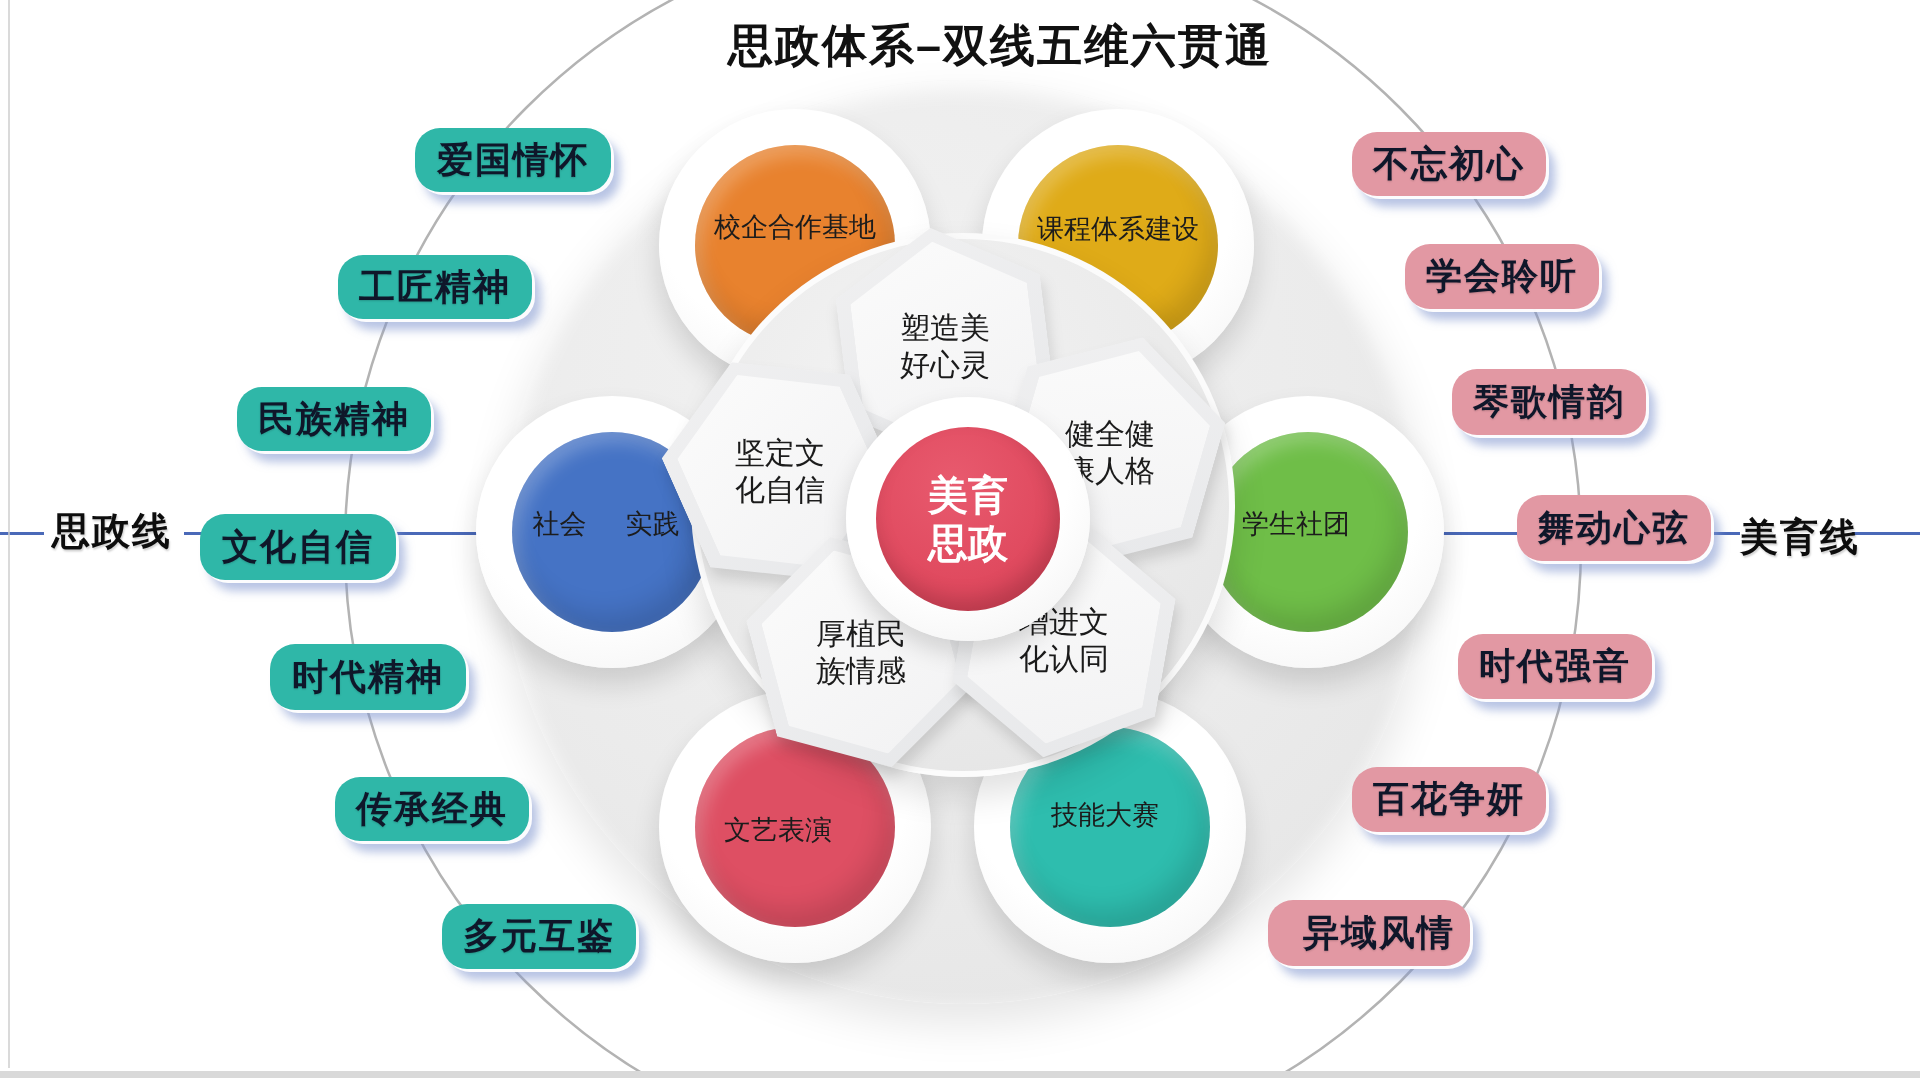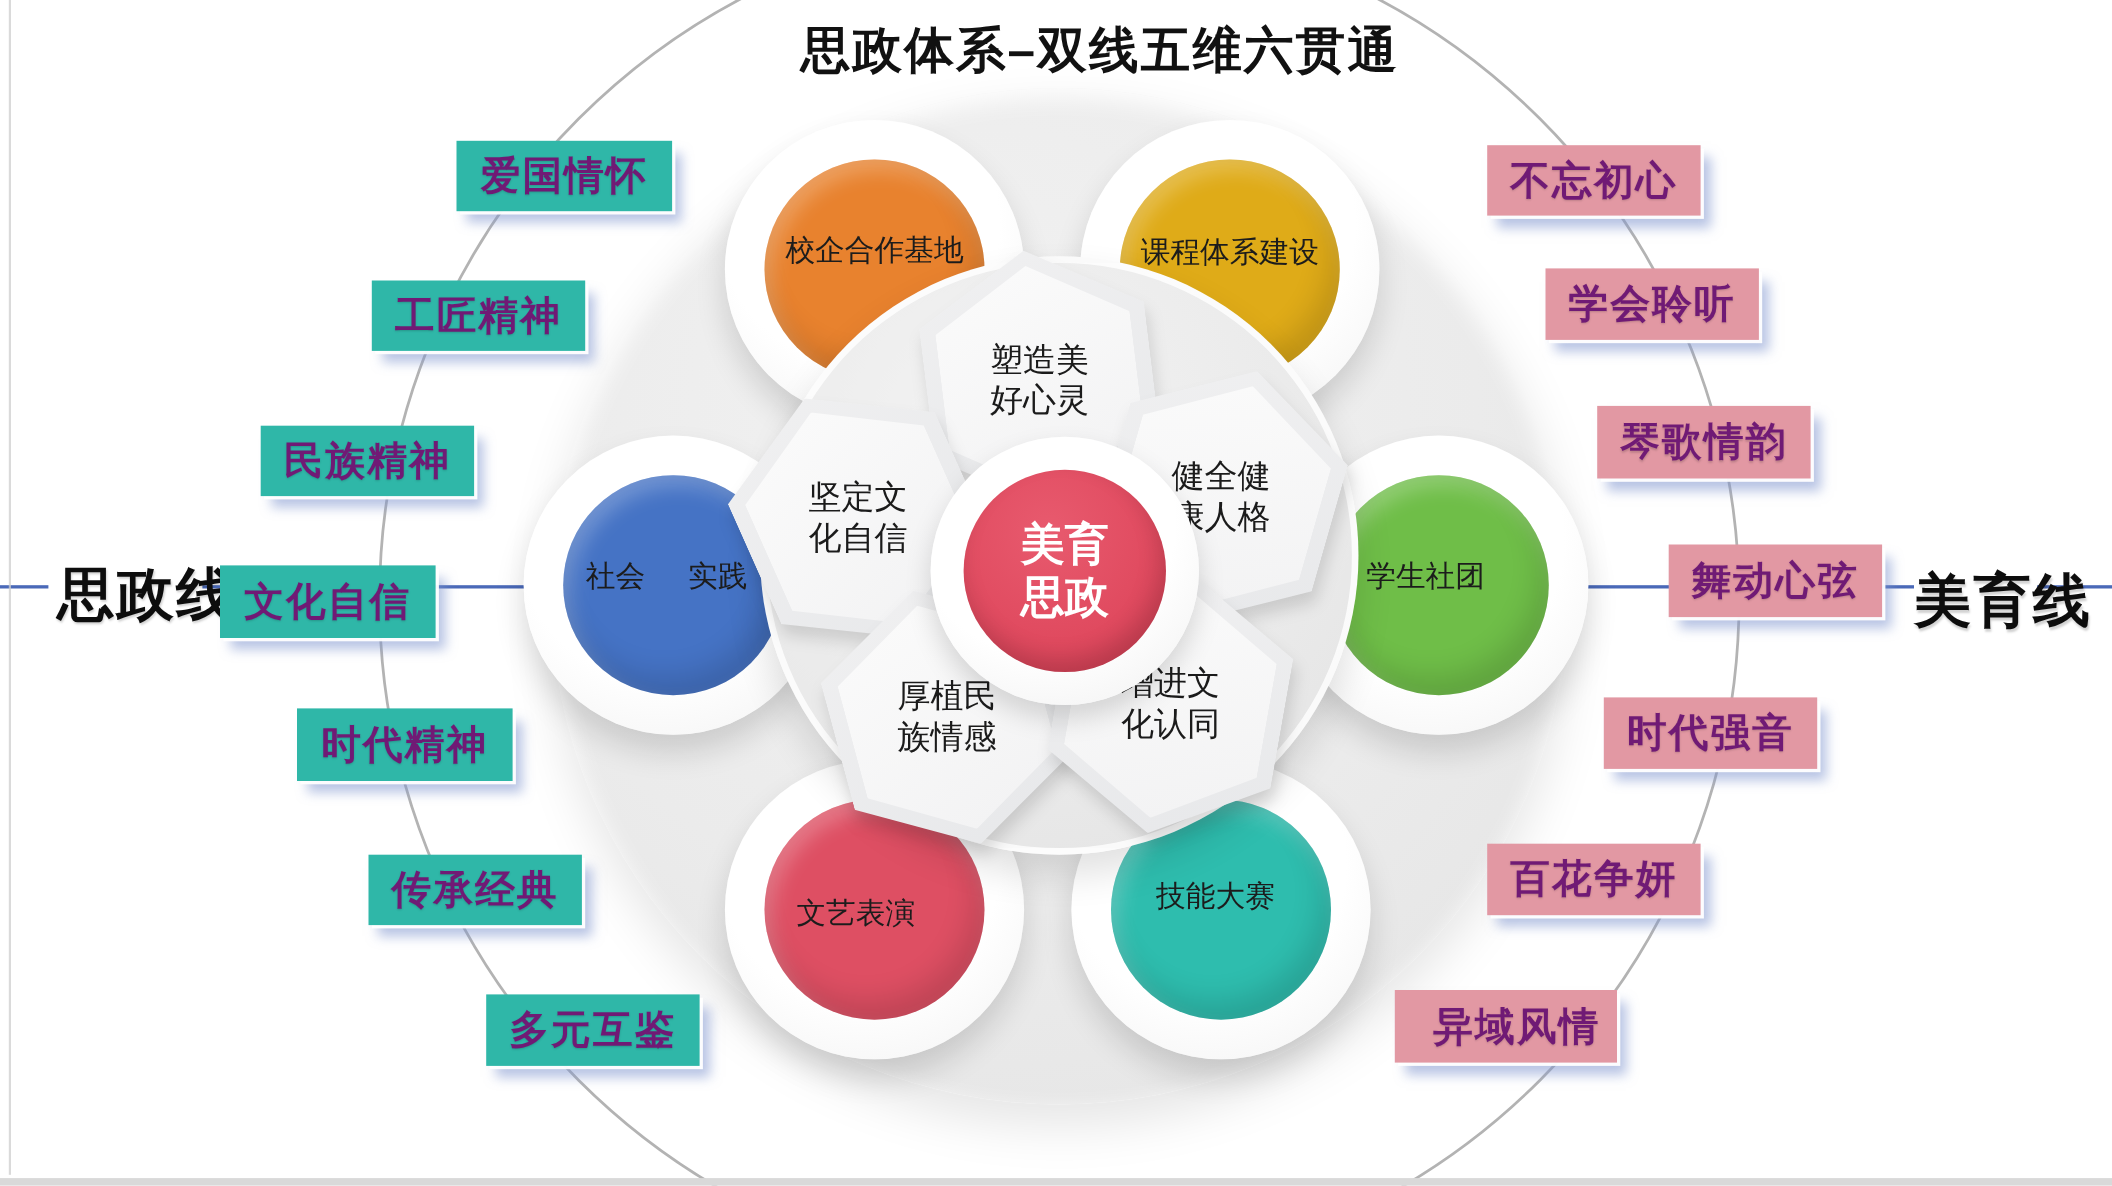--- a/index.html
+++ b/index.html
@@ -65,26 +65,26 @@
                  box-shadow:0 12px 24px rgba(0,0,0,.15); }
   .center-circle { position:absolute; left:876px; top:427px; width:184px; height:184px;
                    border-radius:50%; z-index:7;
                    display:flex; flex-direction:column; align-items:center; justify-content:center;
                    background:radial-gradient(circle at 42% 30%, #e85a6e 0%, #e04a5f 60%, #d83f55 100%);
                    box-shadow:inset -5px -12px 20px rgba(0,0,0,.16);
                    color:#fff; font-size:40px; font-weight:700; line-height:1.2; text-align:center; }
 
   
   .label { position:absolute; display:flex; align-items:center; justify-content:center;
-           color:#701a75; font-size:36px; font-weight:700; letter-spacing:2px; z-index:10;
+           color:#0f172a; font-size:36px; font-weight:700; letter-spacing:2px; z-index:10;
            text-shadow:0 1px 2px rgba(0,0,0,.18);
-           box-shadow:3px 3px 0 rgba(255,255,255,.95), 9px 11px 10px rgba(125,148,205,.55); }
-
-  
-  .axis-label { position:absolute; font-size:52px; font-weight:700; color:#0d0d0d;
+           box-shadow:3px 3px 0 rgba(255,255,255,.95), 9px 11px 10px rgba(125,148,205,.55);border-radius:25px; }
+
+  
+  .axis-label { position:absolute; font-size:38px; font-weight:700; color:#0d0d0d;
                 letter-spacing:2px; z-index:10; white-space:nowrap;
                 text-shadow:1px 2px 2px rgba(0,0,0,.18); }
 </style>
 </head>
 <body>
 
 <div class="stage">
 
   <svg class="arc-svg" width="1920" height="1078">
     <circle cx="963" cy="545" r="618" fill="none" stroke="#b3b3b3" stroke-width="2.5"></circle>

